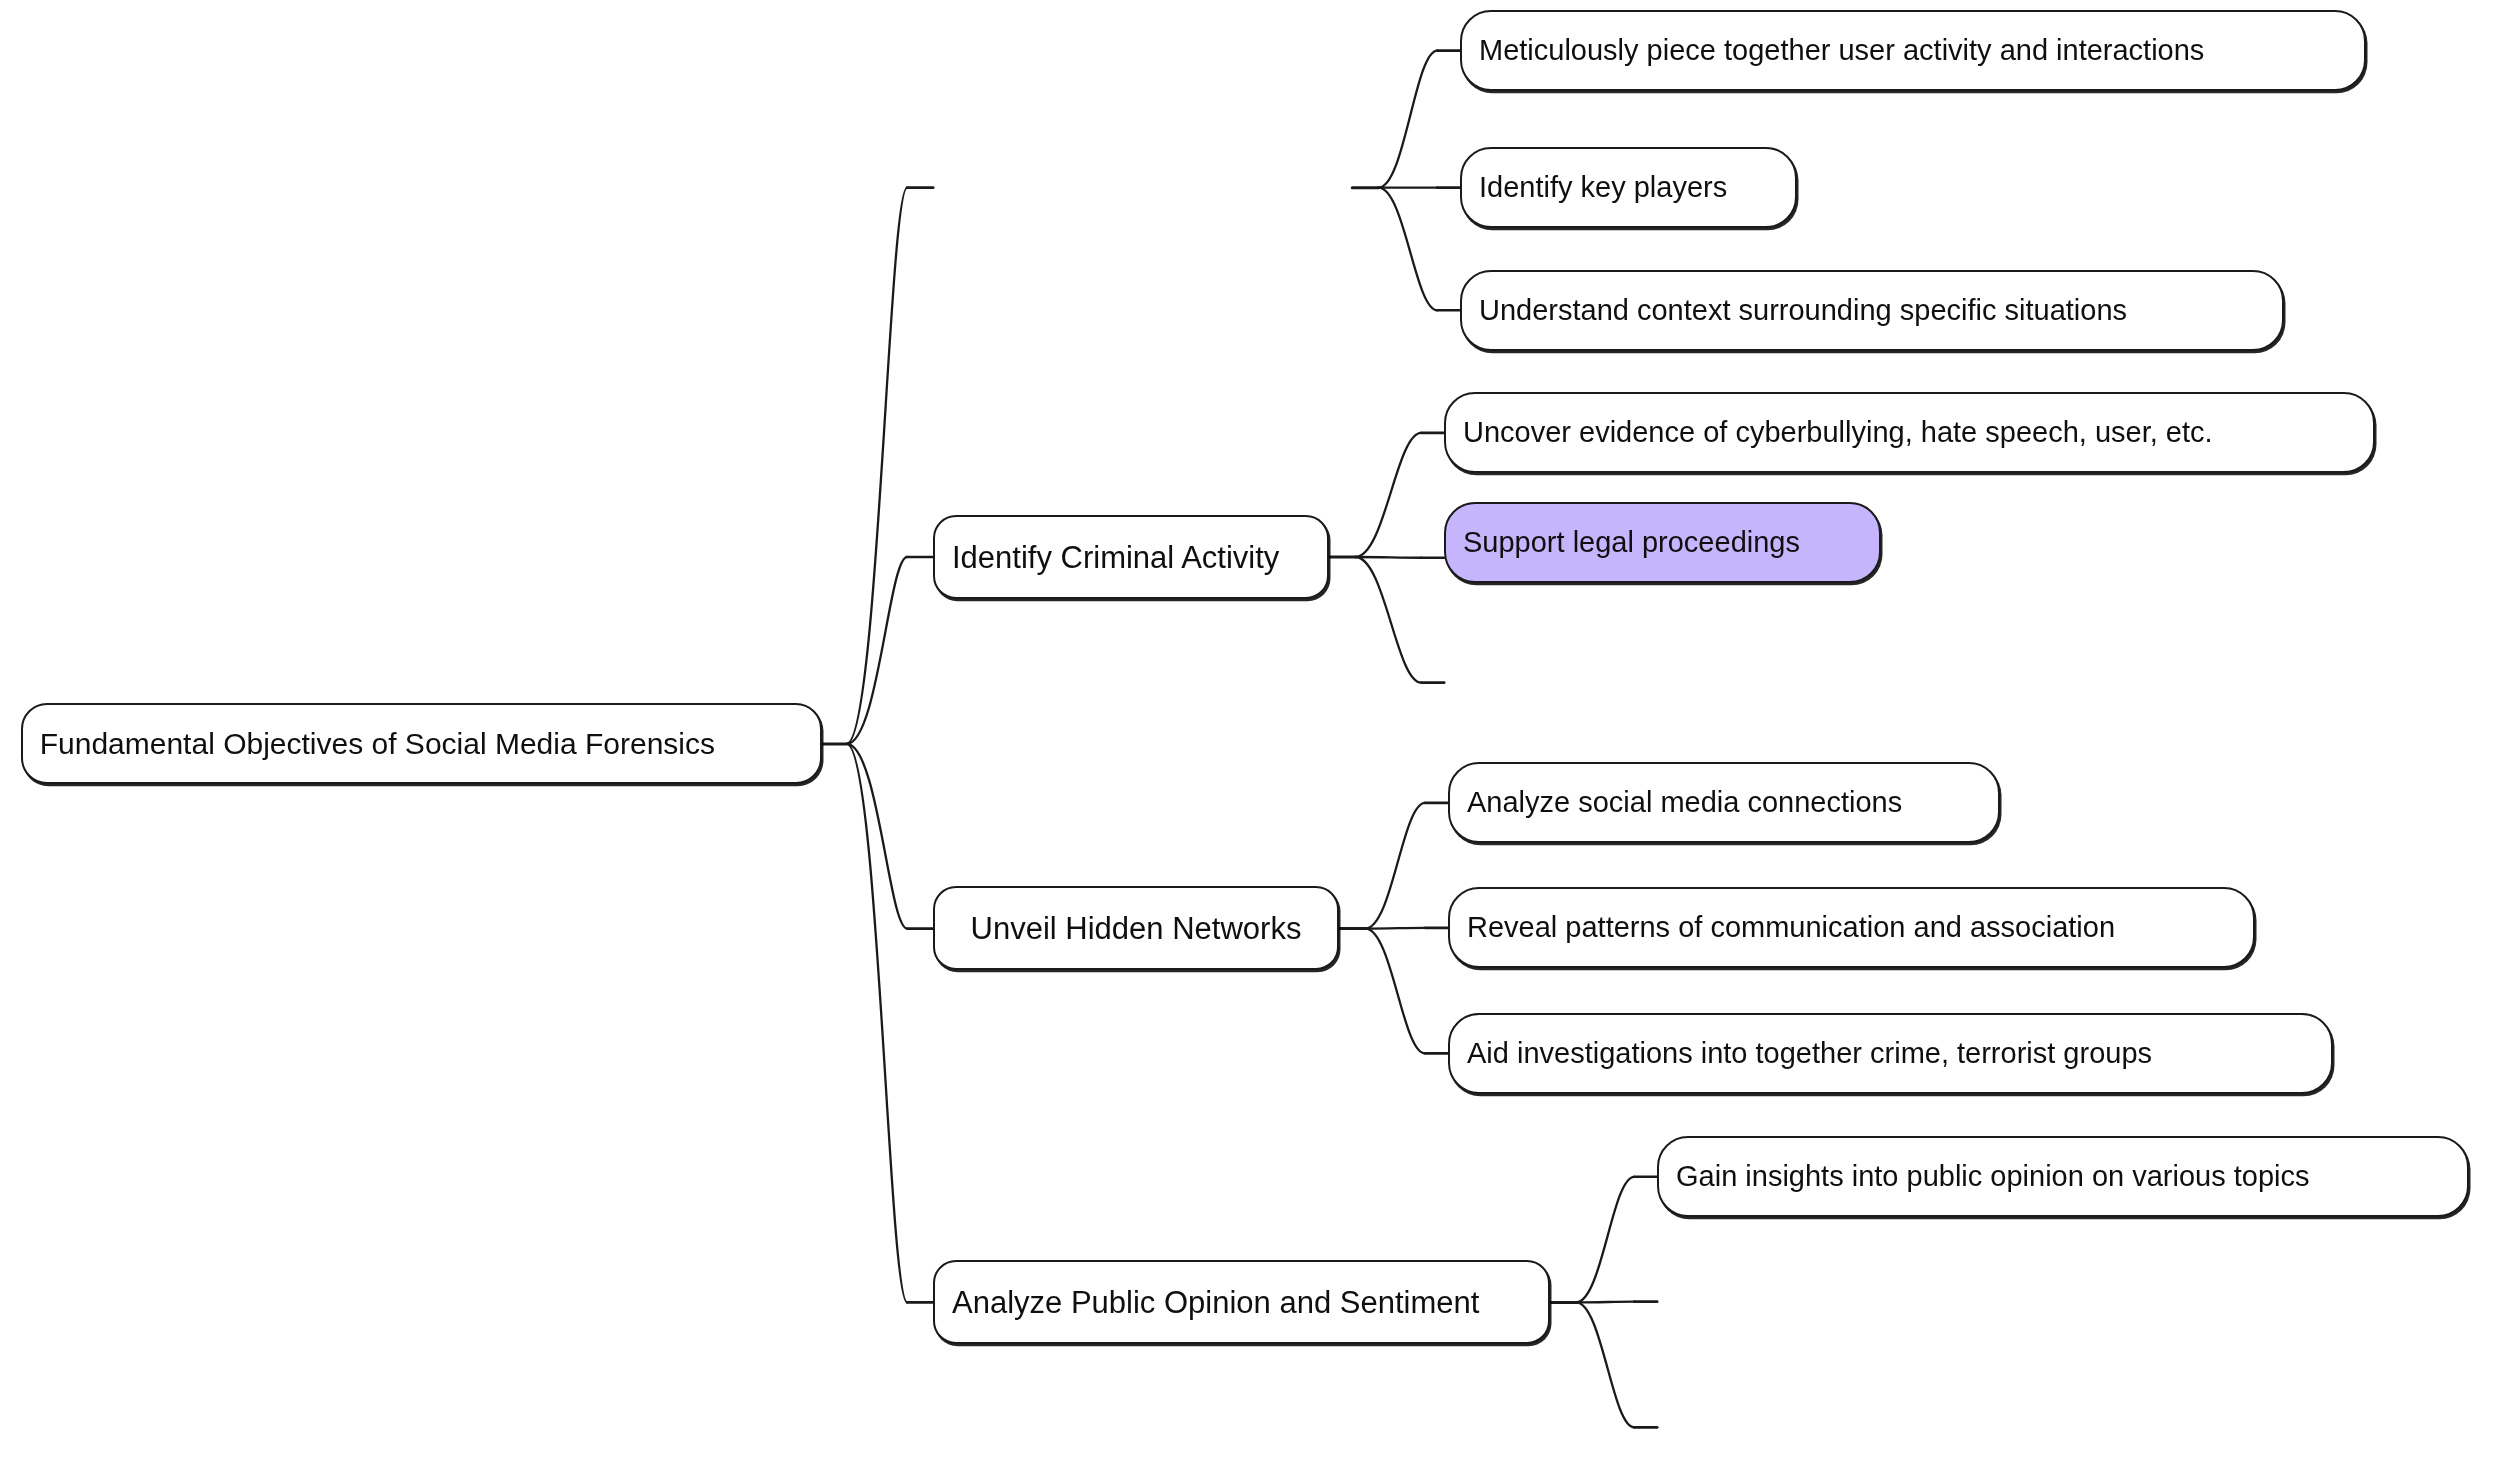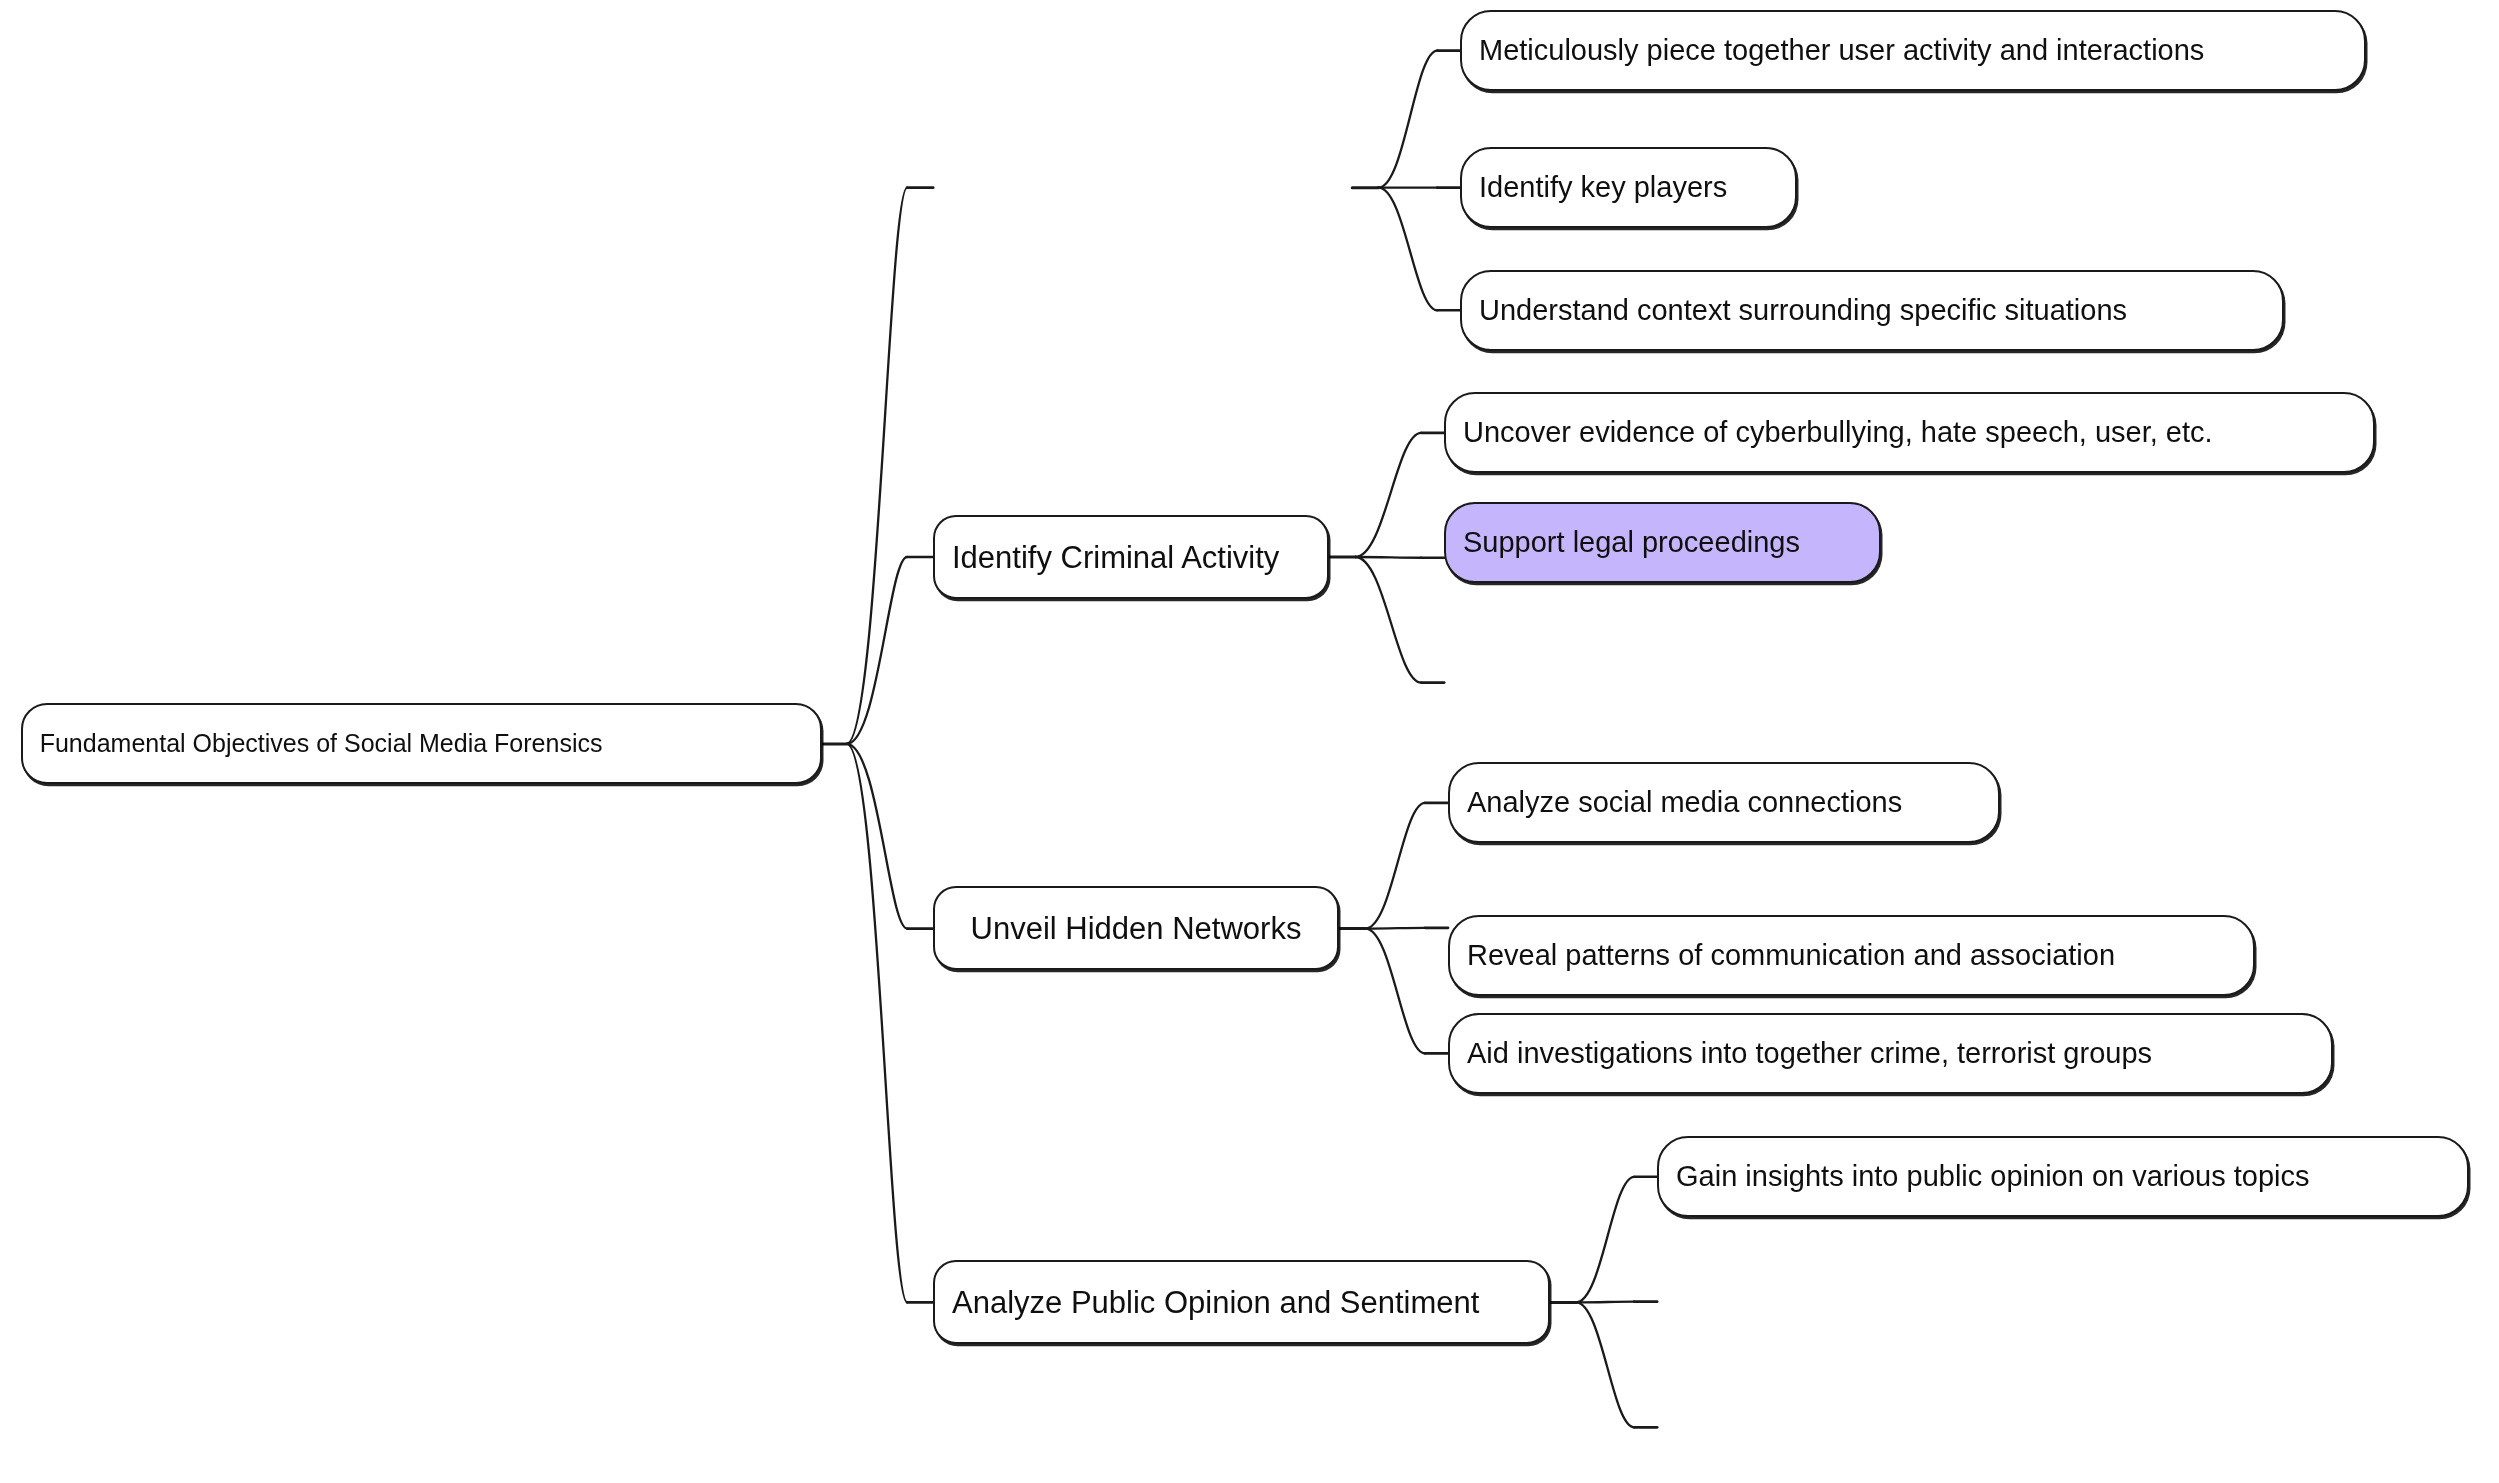--- a/index.html
+++ b/index.html
@@ -39,21 +39,21 @@
     box-shadow: 1.5px 2.3px 0 rgba(0,0,0,0.85);
     z-index: 5;
   }
   .node-label {
     display: block;
     line-height: 1;
   }
   
   .lvl-root {
     border-radius: 26px;
-    font-size: 25px;
+    font-size: 30px;
     padding: 8px 17px;
   }
   
   .lvl-branch {
     border-radius: 23px;
     font-size: 31px;
     padding: 0 17px;
   }
   
   .lvl-leaf {
@@ -125,21 +125,21 @@
     </div>
     <div class="node lvl-leaf" style="left: 1444px; top: 502px; width: 437px; height: 81px; border-color: rgb(26, 26, 26); background: #c4b5fd; color: rgb(15, 15, 15);">
       <span class="node-label">Support legal proceedings</span>
     </div>
     <div class="node lvl-branch" style="left: 933px; top: 886px; width: 406px; height: 84px; border-color: rgb(26, 26, 26); background: rgb(255, 255, 255); color: rgb(15, 15, 15); justify-content: center;">
       <span class="node-label">Unveil Hidden Networks</span>
     </div>
     <div class="node lvl-leaf" style="left: 1448px; top: 762px; width: 552px; height: 81px; border-color: rgb(26, 26, 26); background: rgb(255, 255, 255); color: rgb(15, 15, 15);">
       <span class="node-label">Analyze social media connections</span>
     </div>
-    <div class="node lvl-leaf" style="left: 1448px; top: 887px; width: 807px; height: 81px; border-color: rgb(26, 26, 26); background: rgb(255, 255, 255); color: rgb(15, 15, 15); margin-top: 28px;">
+    <div class="node lvl-leaf" style="left: 1448px; top: 887px; width: 807px; height: 81px; border-color: rgb(26, 26, 26); background: rgb(255, 255, 255); color: rgb(15, 15, 15);">
       <span class="node-label">Reveal patterns of communication and association</span>
     </div>
     <div class="node lvl-leaf" style="left: 1448px; top: 1013px; width: 885px; height: 81px; border-color: rgb(26, 26, 26); background: rgb(255, 255, 255); color: rgb(15, 15, 15);">
       <span class="node-label">Aid investigations into together crime, terrorist groups</span>
     </div>
     <div class="node lvl-branch" style="left: 933px; top: 1260px; width: 617px; height: 84px; border-color: rgb(26, 26, 26); background: rgb(255, 255, 255); color: rgb(15, 15, 15);">
       <span class="node-label">Analyze Public Opinion and Sentiment</span>
     </div>
     <div class="node lvl-leaf" style="left: 1657px; top: 1136px; width: 812px; height: 81px; border-color: rgb(26, 26, 26); background: rgb(255, 255, 255); color: rgb(15, 15, 15);">
       <span class="node-label">Gain insights into public opinion on various topics</span>

